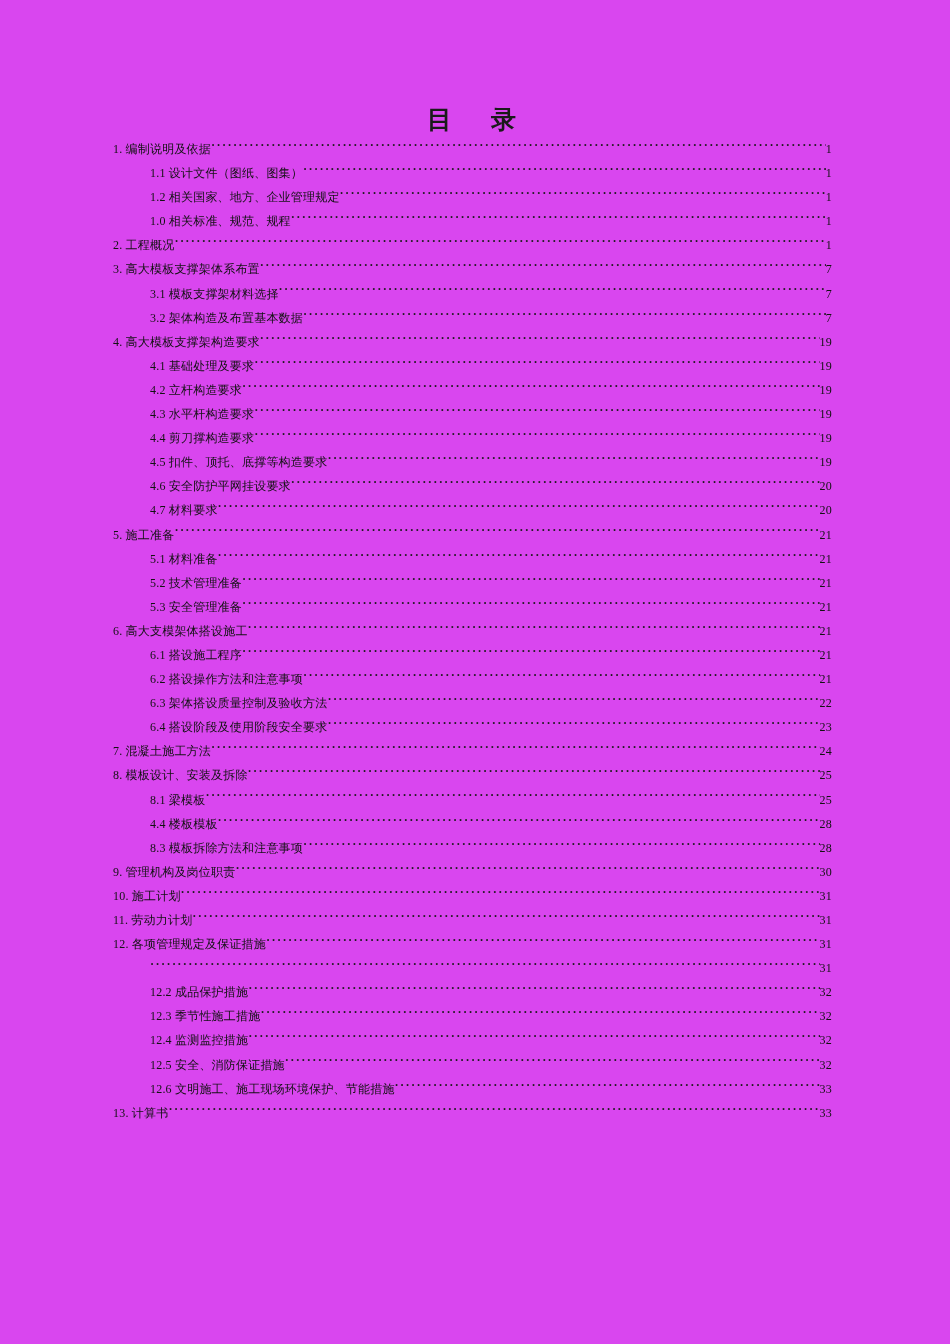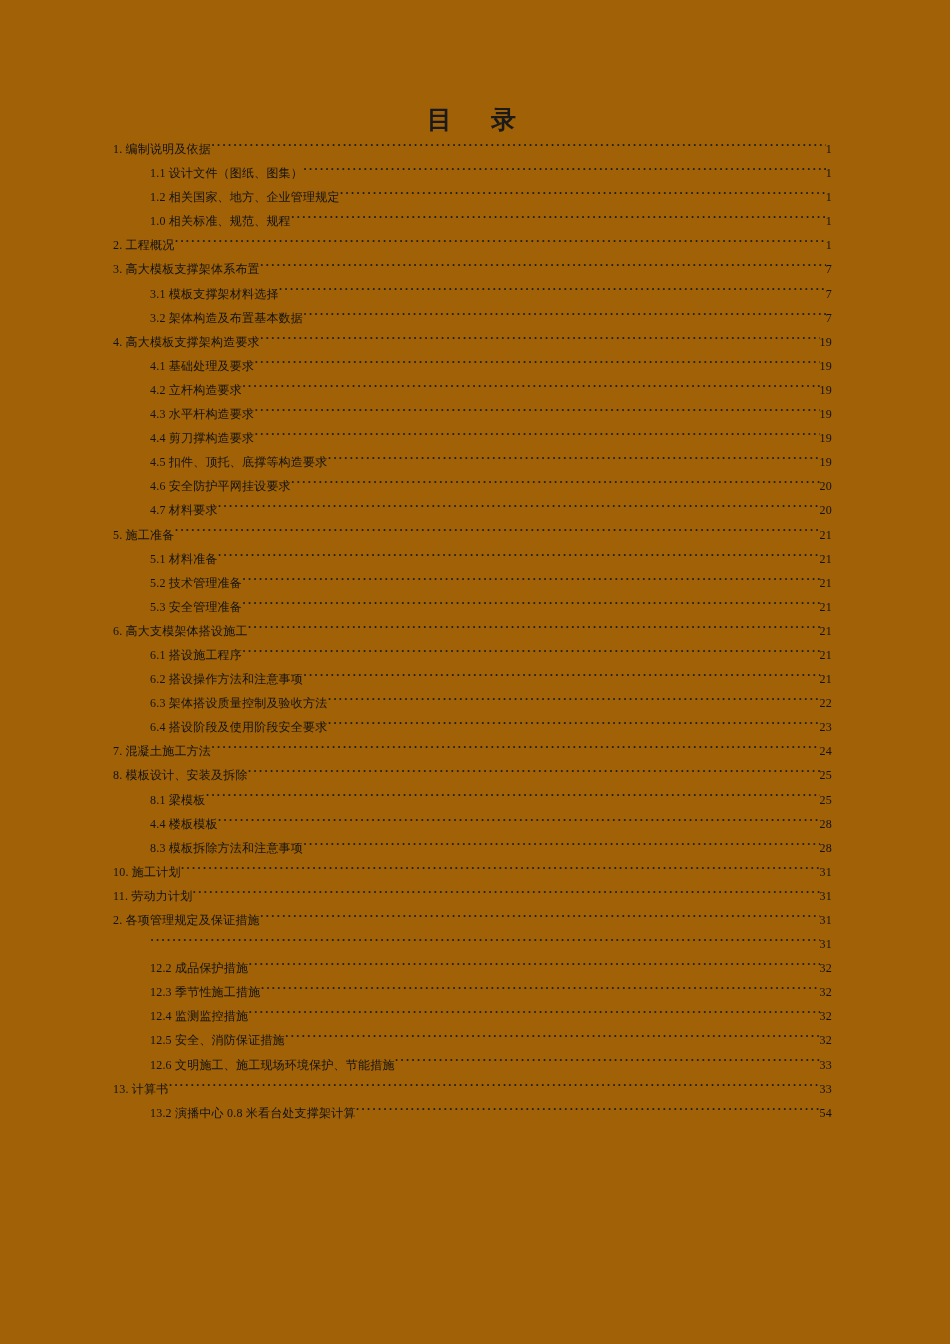--- a/index.html
+++ b/index.html
@@ -14,21 +14,21 @@
     color: #000000;
     -webkit-font-smoothing: none;
   }
 
   .page {
     position: relative;
     width: 950px;
     height: 1344px;
     box-sizing: border-box;
     padding: 0;
-    background: #a16207;
+    background: #d946ef;
     overflow: hidden;
   }
 
   .toc-title {
     text-align: center;
     font-size: 25px;
     font-weight: 700;
     letter-spacing: 0.28em;
     padding-top: 107px;
     line-height: 1.0;
@@ -242,31 +242,36 @@
         <span class="entry-label">4.4 楼板模板</span>
         <span class="leader"></span>
         <span class="page-num">28</span>
       </div>
       <div class="toc-entry lvl2">
         <span class="entry-label">8.3  模板拆除方法和注意事项</span>
         <span class="leader"></span>
         <span class="page-num">28</span>
       </div>
       <div class="toc-entry lvl1">
+        <span class="entry-label">9.  管理机构及岗位职责</span>
+        <span class="leader"></span>
+        <span class="page-num">30</span>
+      </div>
+      <div class="toc-entry lvl1">
         <span class="entry-label">10. 施工计划</span>
         <span class="leader"></span>
         <span class="page-num">31</span>
       </div>
       <div class="toc-entry lvl1">
         <span class="entry-label">11. 劳动力计划</span>
         <span class="leader"></span>
         <span class="page-num">31</span>
       </div>
       <div class="toc-entry lvl1">
-        <span class="entry-label">2. 各项管理规定及保证措施</span>
+        <span class="entry-label">12. 各项管理规定及保证措施</span>
         <span class="leader"></span>
         <span class="page-num">31</span>
       </div>
       <div class="toc-entry lvl2">
         <span class="leader"></span>
         <span class="page-num">31</span>
       </div>
       <div class="toc-entry lvl2">
         <span class="entry-label">12.2 成品保护措施</span>
         <span class="leader"></span>
@@ -290,20 +295,15 @@
       <div class="toc-entry lvl2">
         <span class="entry-label">12.6 文明施工、施工现场环境保护、节能措施</span>
         <span class="leader"></span>
         <span class="page-num">33</span>
       </div>
       <div class="toc-entry lvl1">
         <span class="entry-label">13. 计算书</span>
         <span class="leader"></span>
         <span class="page-num">33</span>
       </div>
-      <div class="toc-entry lvl2">
-        <span class="entry-label">13.2 演播中心 0.8 米看台处支撑架计算</span>
-        <span class="leader"></span>
-        <span class="page-num">54</span>
-      </div>
     </div>
 
 </div>
 
 </body></html>

